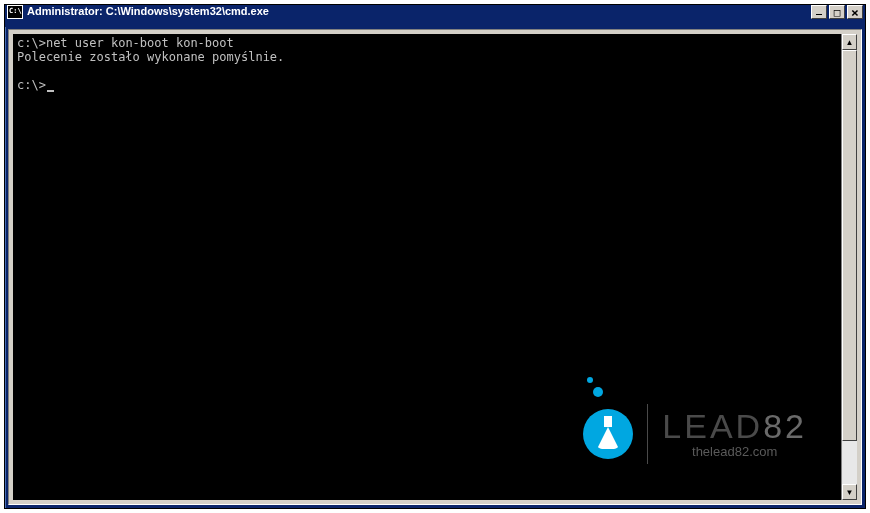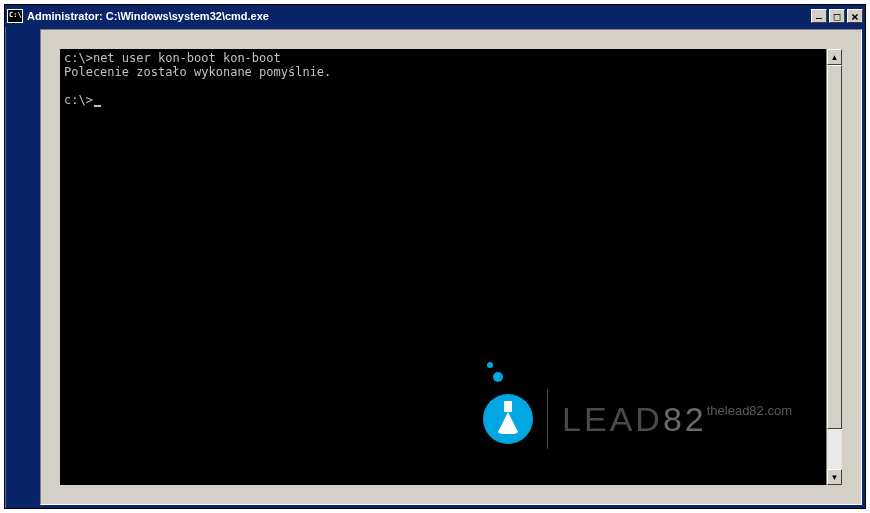--- a/index.html
+++ b/index.html
@@ -17,21 +17,21 @@
       width: 862px;
       height: 505px;
       border: 1px solid #000;
       background: #0a246a;
       box-shadow: inset 1px 1px 0 #4a6fb3;
     }
     .titlebar {
       height: 22px;
       background: linear-gradient(to bottom, #0a246a 0%, #0a246a 100%);
       display: flex;
-      align-items: center;
+      align-items: flex-start;
       padding: 0 2px;
       color: #fff;
       font-size: 11px;
       font-weight: bold;
     }
     .titlebar-icon {
       width: 16px;
       height: 14px;
       background: #000;
       border: 1px solid #fff;
@@ -81,22 +81,21 @@
     .inner-border {
       position: absolute;
       top: 24px;
       left: 3px;
       right: 3px;
       bottom: 3px;
       border: 1px solid #808080;
       border-right-color: #fff;
       border-bottom-color: #fff;
       background: #d4d0c8;
-      padding: 19px;
-      margin-left: 32px;
+      padding: 4px;
     }
     .console-wrap {
       width: 100%;
       height: 100%;
       display: flex;
     }
     .console {
       flex: 1;
       background: #000;
       color: #c0c0c0;
@@ -199,21 +198,21 @@
     .wm-bubble1 { width: 10px; height: 10px; top: -22px; left: 10px; }
     .wm-bubble2 { width: 6px; height: 6px; top: -32px; left: 4px; }
     .wm-divider {
       width: 1px;
       height: 60px;
       background: #4a4a4a;
       margin: 0 14px;
     }
     .wm-text {
       display: flex;
-      flex-direction: row;
+      flex-direction: column;
     }
     .wm-brand {
       color: #4a4a4a;
       font-family: Arial, sans-serif;
       font-size: 34px;
       font-weight: 300;
       letter-spacing: 3px;
       line-height: 1;
     }
     .wm-brand-num {

